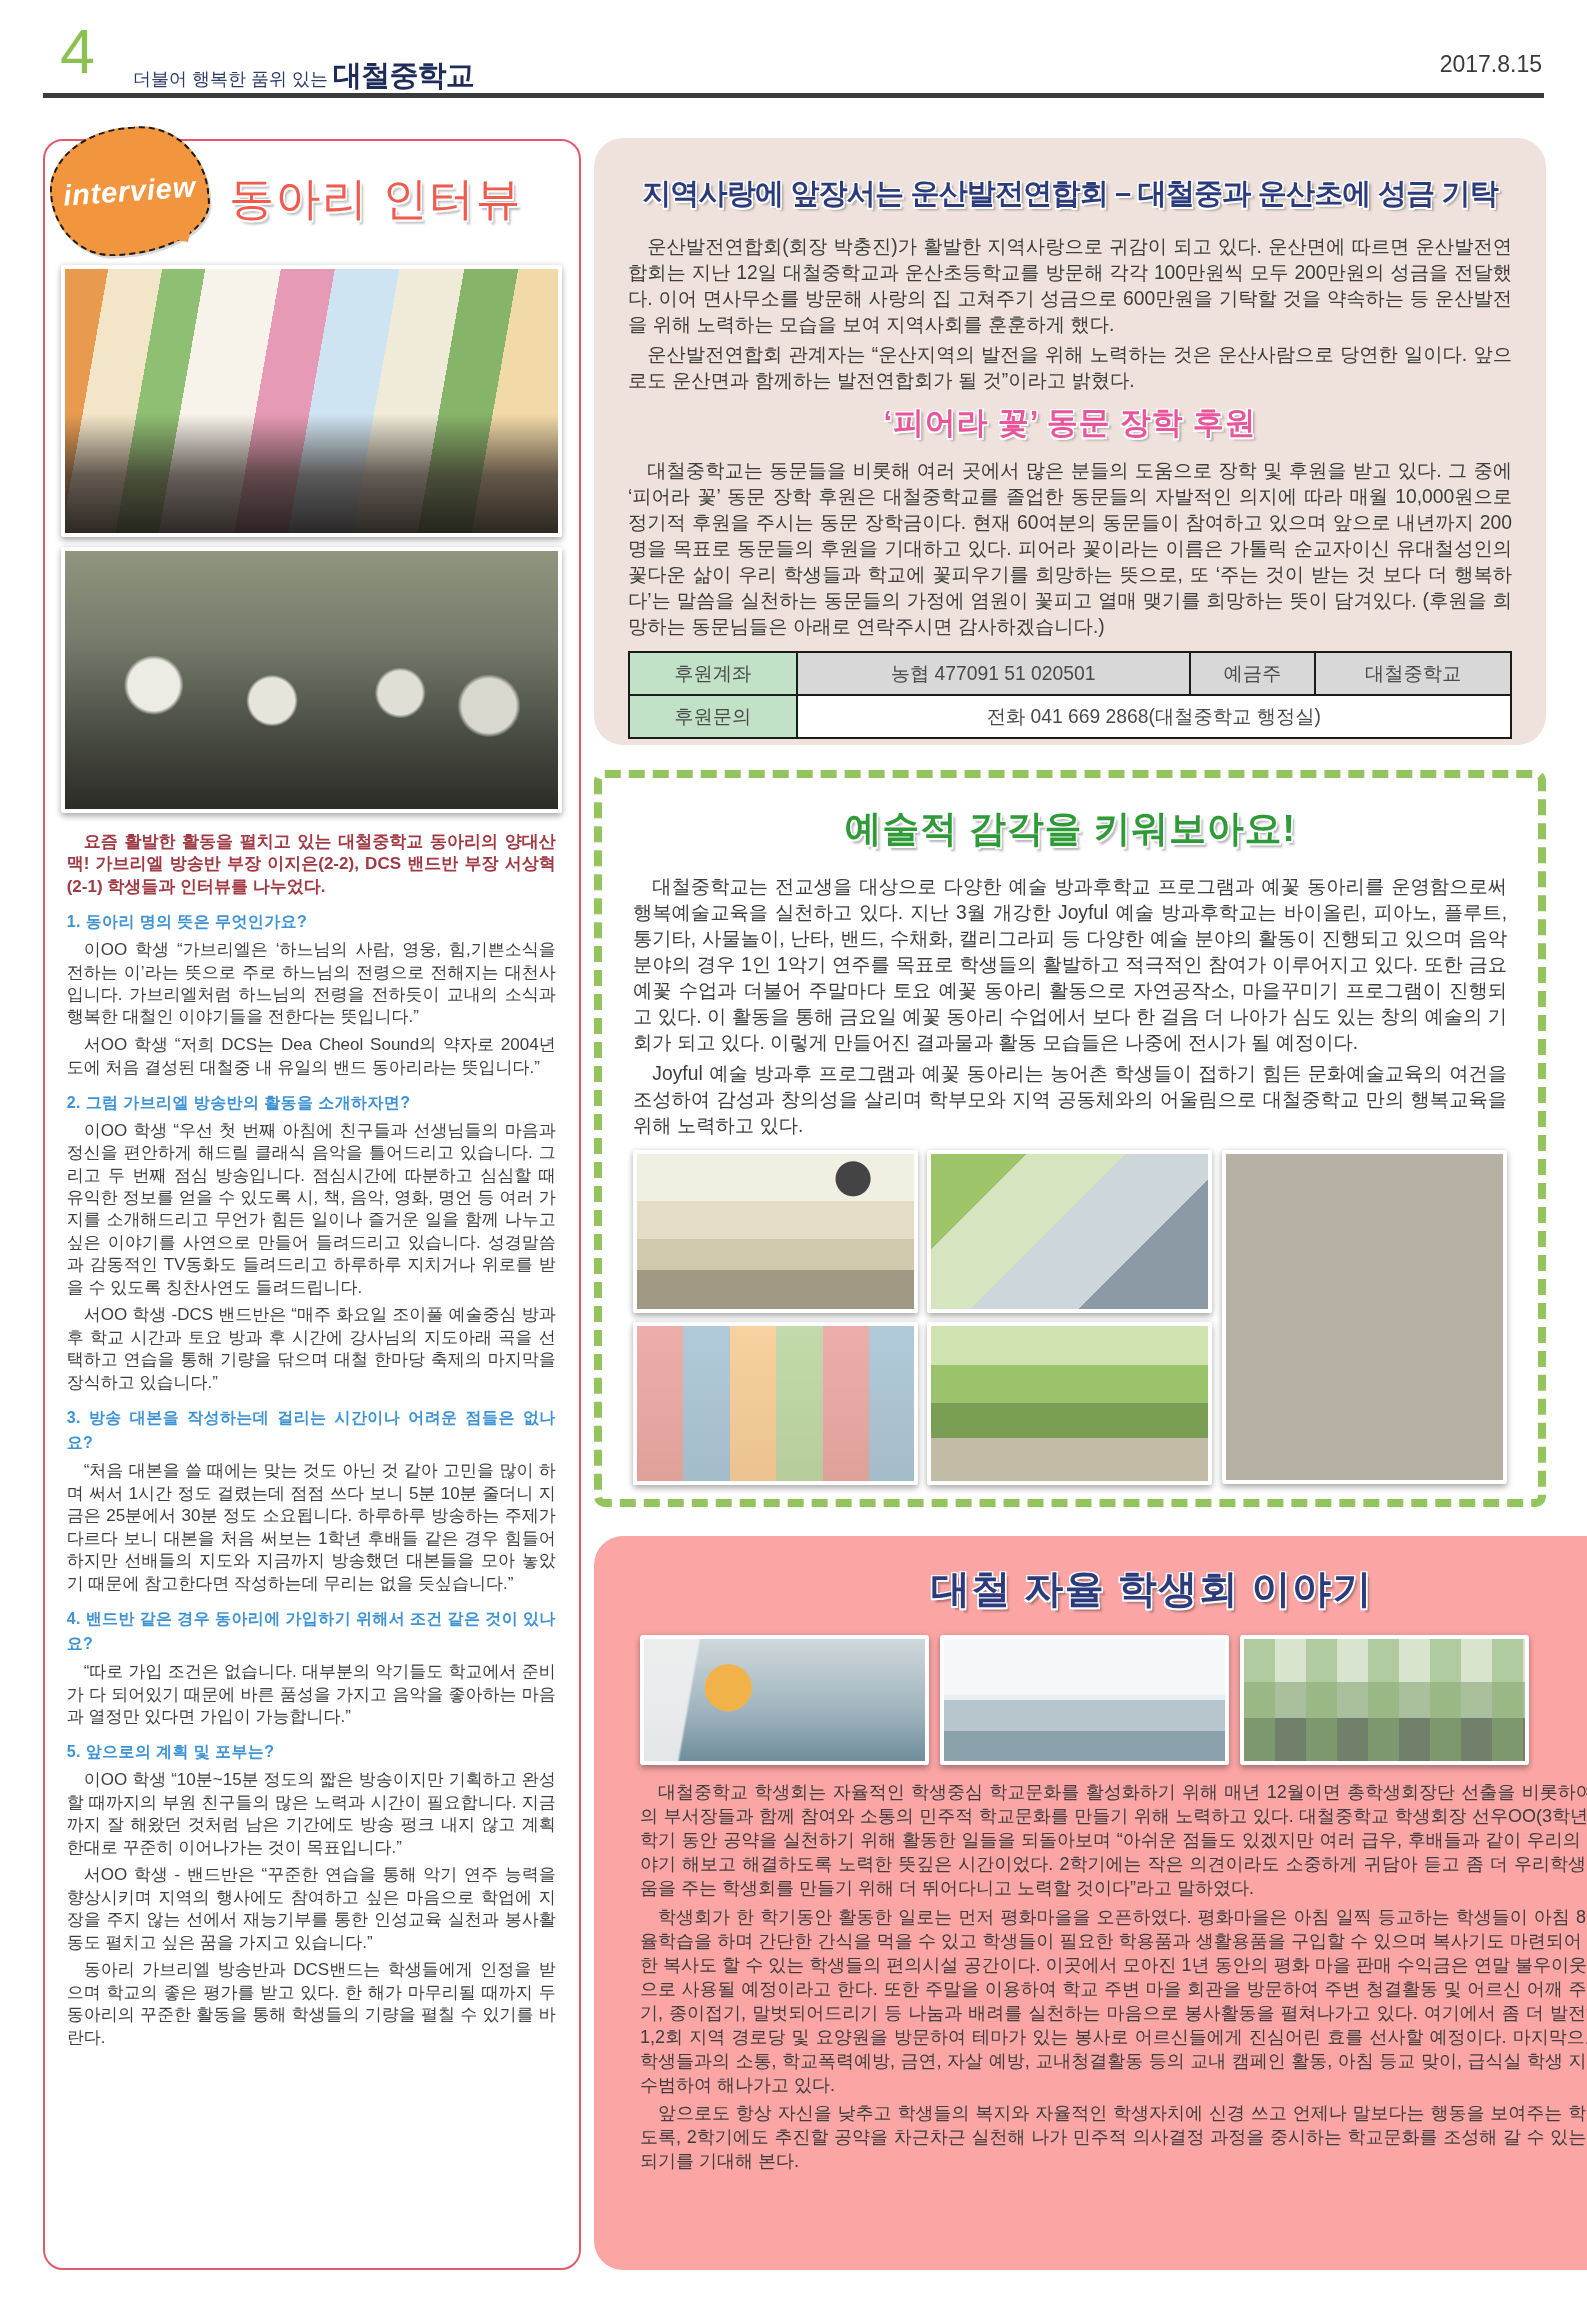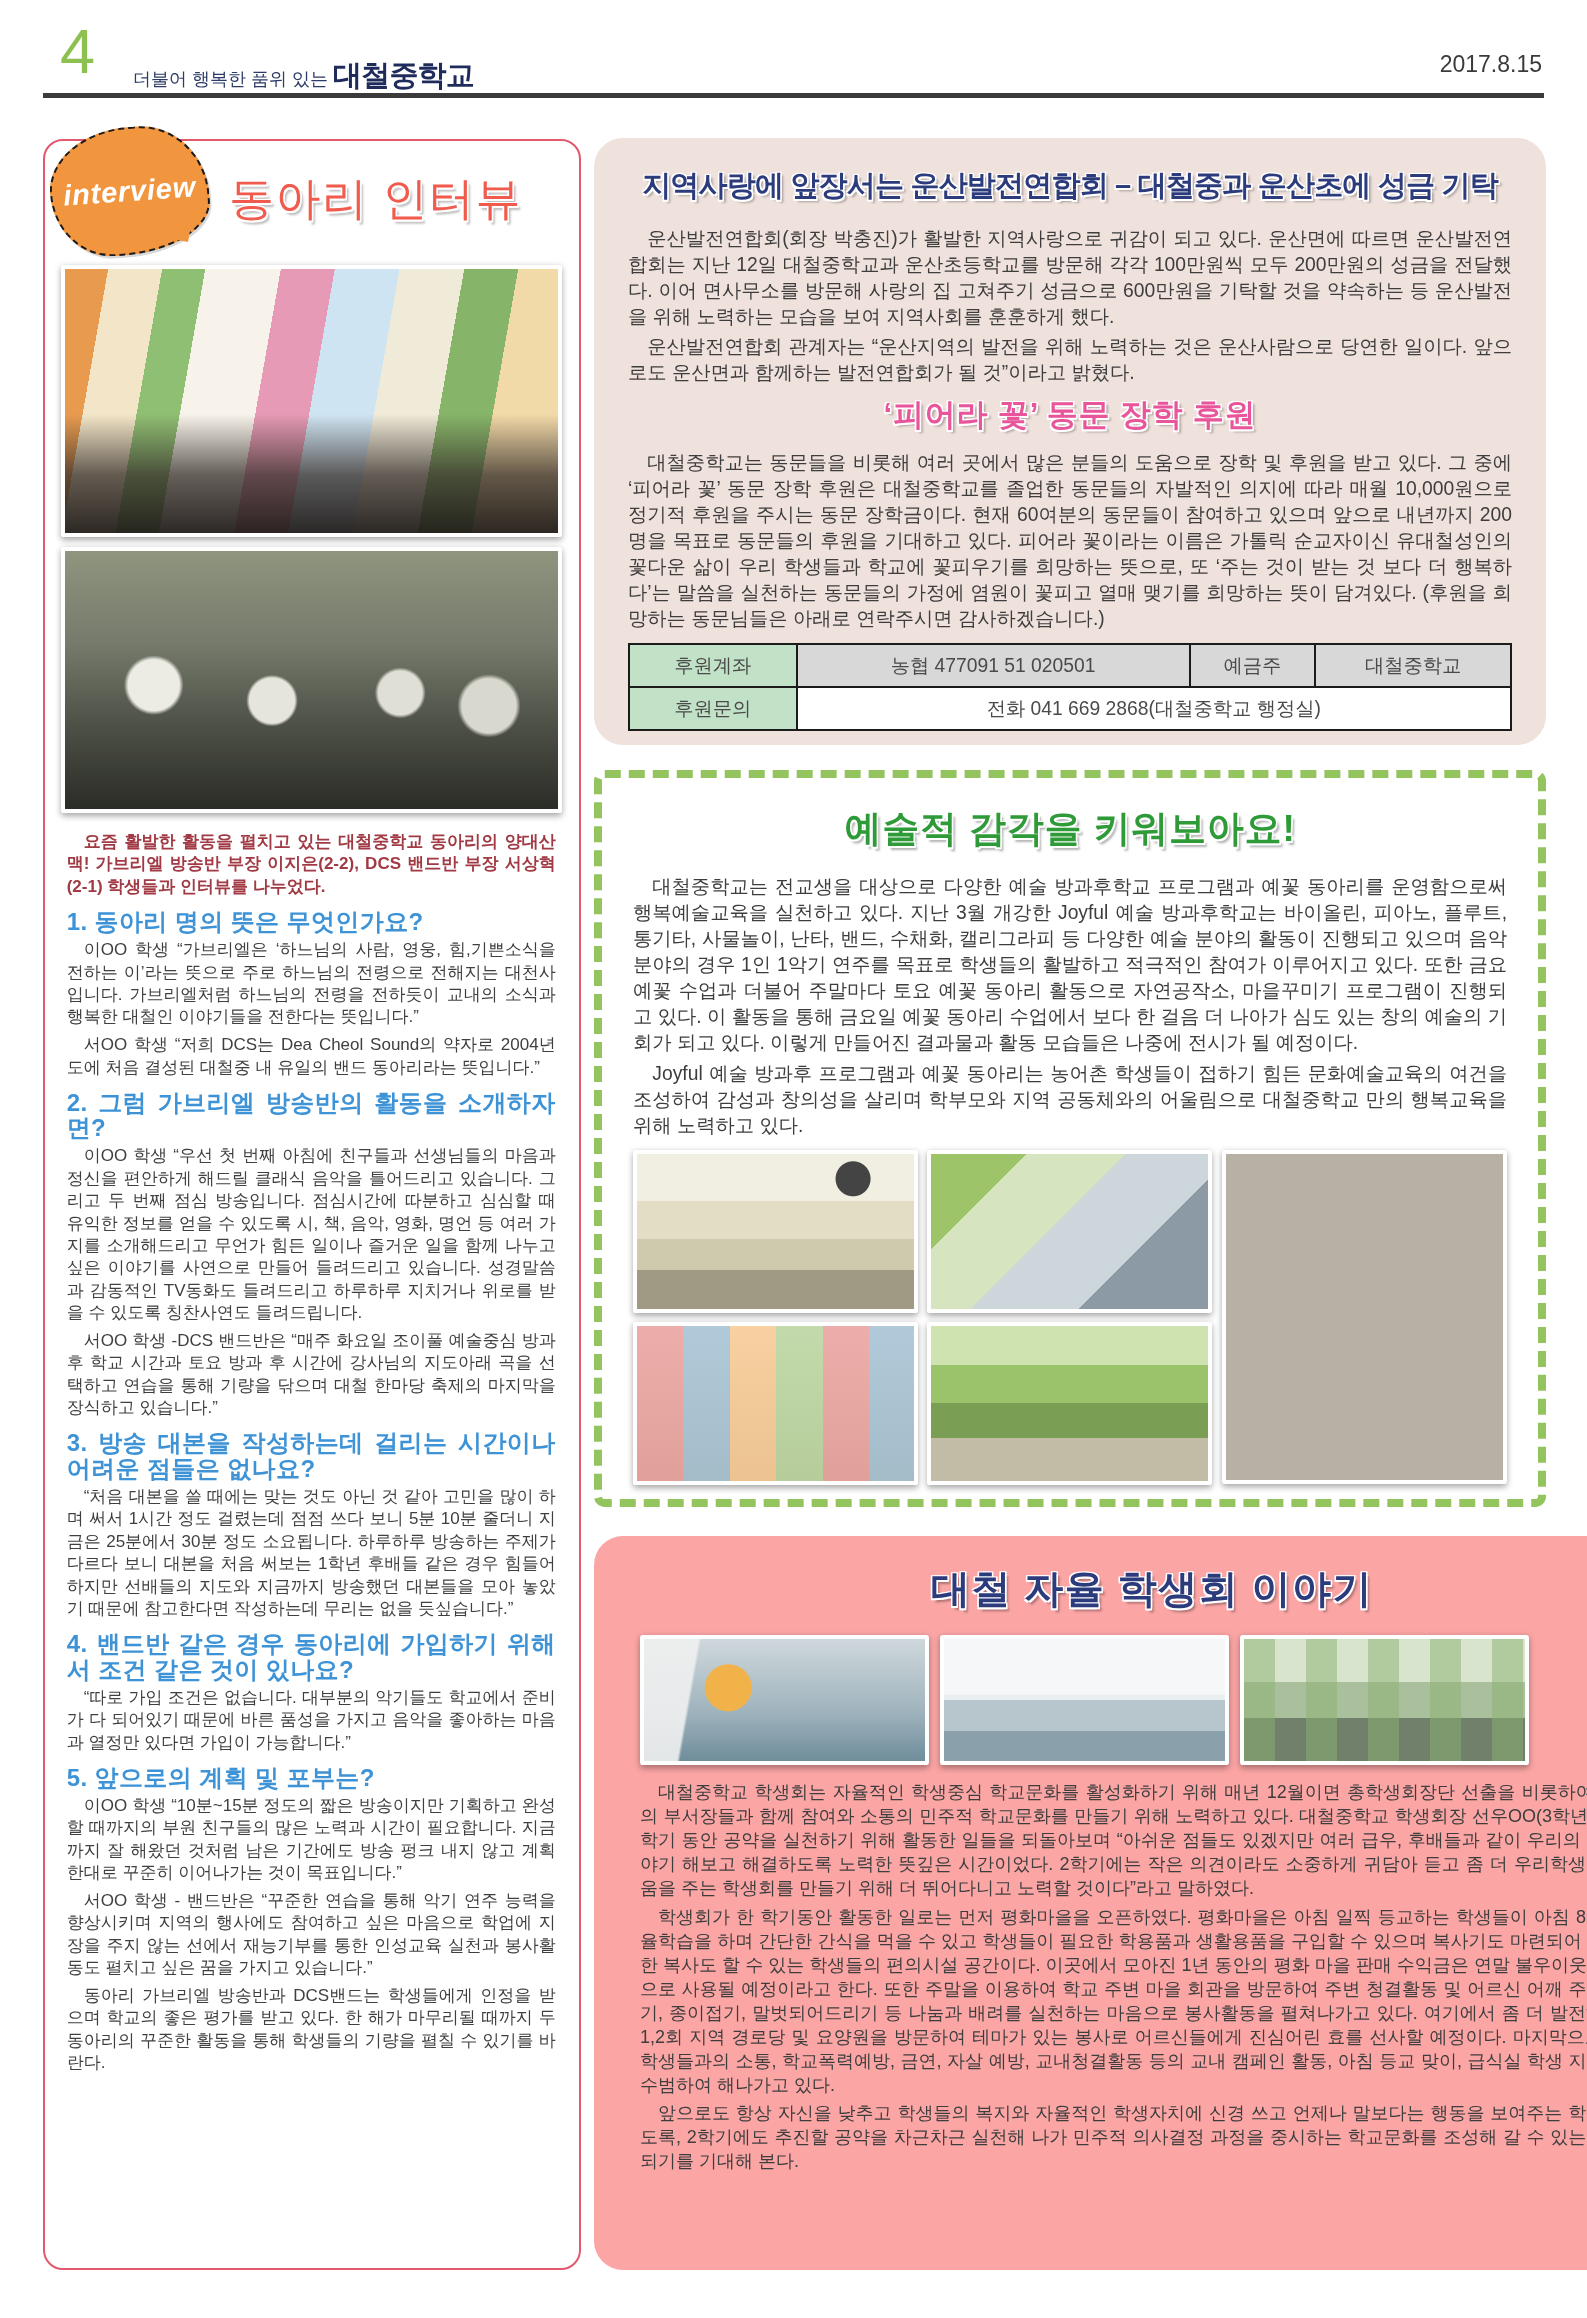--- a/index.html
+++ b/index.html
@@ -52,29 +52,29 @@
       radial-gradient(circle at 86% 60%, #d8d8cf 0 6%, rgba(0,0,0,0) 7%),
       linear-gradient(to bottom,#90957f 0%,#767b6c 35%,#4d5046 68%,#2a2c26 100%);
   }
   .iv-text{
     position:absolute;left:21.7px;top:690px;width:489px;height:1416px;overflow:hidden;
     font-size:17px;line-height:22.4px;color:#3f3f3f;text-align:justify;
   }
   .iv-text p{margin:0 0 5.4px 0;text-indent:1em;}
   .iv-intro{font-weight:bold;color:#A13A44;}
   .iv-q{
-    color:#3E93D6;font-weight:bold;font-size:24px;line-height:25.5px;margin:10.8px 0 4.6px 0;
+    color:#3E93D6;font-weight:bold;font-size:16px;line-height:25.5px;margin:10.8px 0 4.6px 0;
     letter-spacing:0.4px;
   }
   .iv-closing{margin-top:7.7px;}
 
   
   .sec1{
     position:absolute;left:594px;top:138px;width:952px;height:607px;background:#EFE1DB;
-    border-radius:29px;box-sizing:border-box;padding:23px 34px;overflow:hidden;
+    border-radius:29px;box-sizing:border-box;padding:31px 34px;overflow:hidden;
   }
   .sec1-title{
     text-align:center;font-size:29px;font-weight:bold;color:#2C3B7C;white-space:nowrap;letter-spacing:-0.8px;
     text-shadow:-1.5px -1.5px 0 #fff,1.5px -1.5px 0 #fff,-1.5px 1.5px 0 #fff,1.5px 1.5px 0 #fff,3.1px 3.1px 2.3px rgba(0,0,0,.3);
     margin:4.6px 0 20px 0;
   }
   .sec1 p,.sec2 p,.sec3 p{font-size:19.3px;line-height:26px;color:#3d3d3d;text-align:justify;margin:0 0 4.6px 0;text-indent:1em;}
   .sec1-sub{
     text-align:center;font-size:31px;font-weight:bold;color:#E8559A;letter-spacing:0.8px;
     text-shadow:-1.5px -1.5px 0 #fff,1.5px -1.5px 0 #fff,-1.5px 1.5px 0 #fff,1.5px 1.5px 0 #fff,3.1px 3.1px 2.3px rgba(0,0,0,.28);

